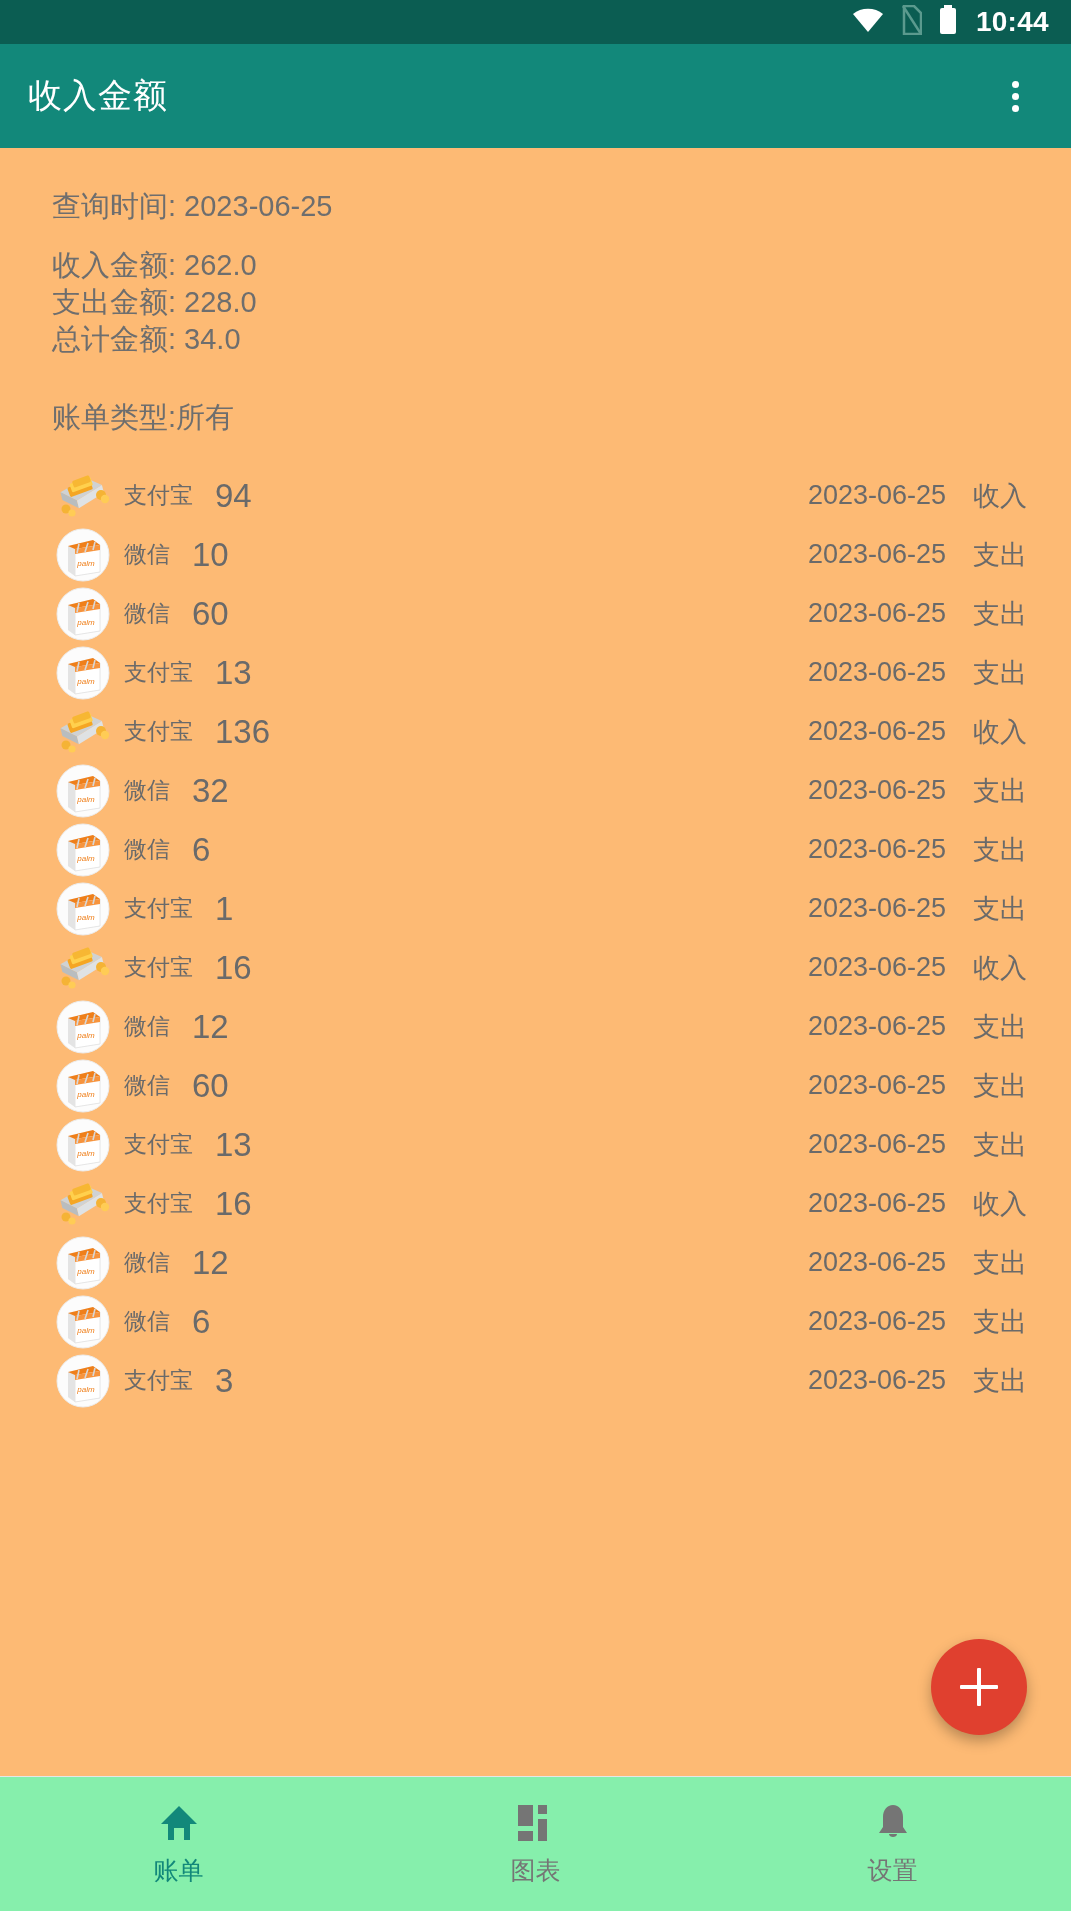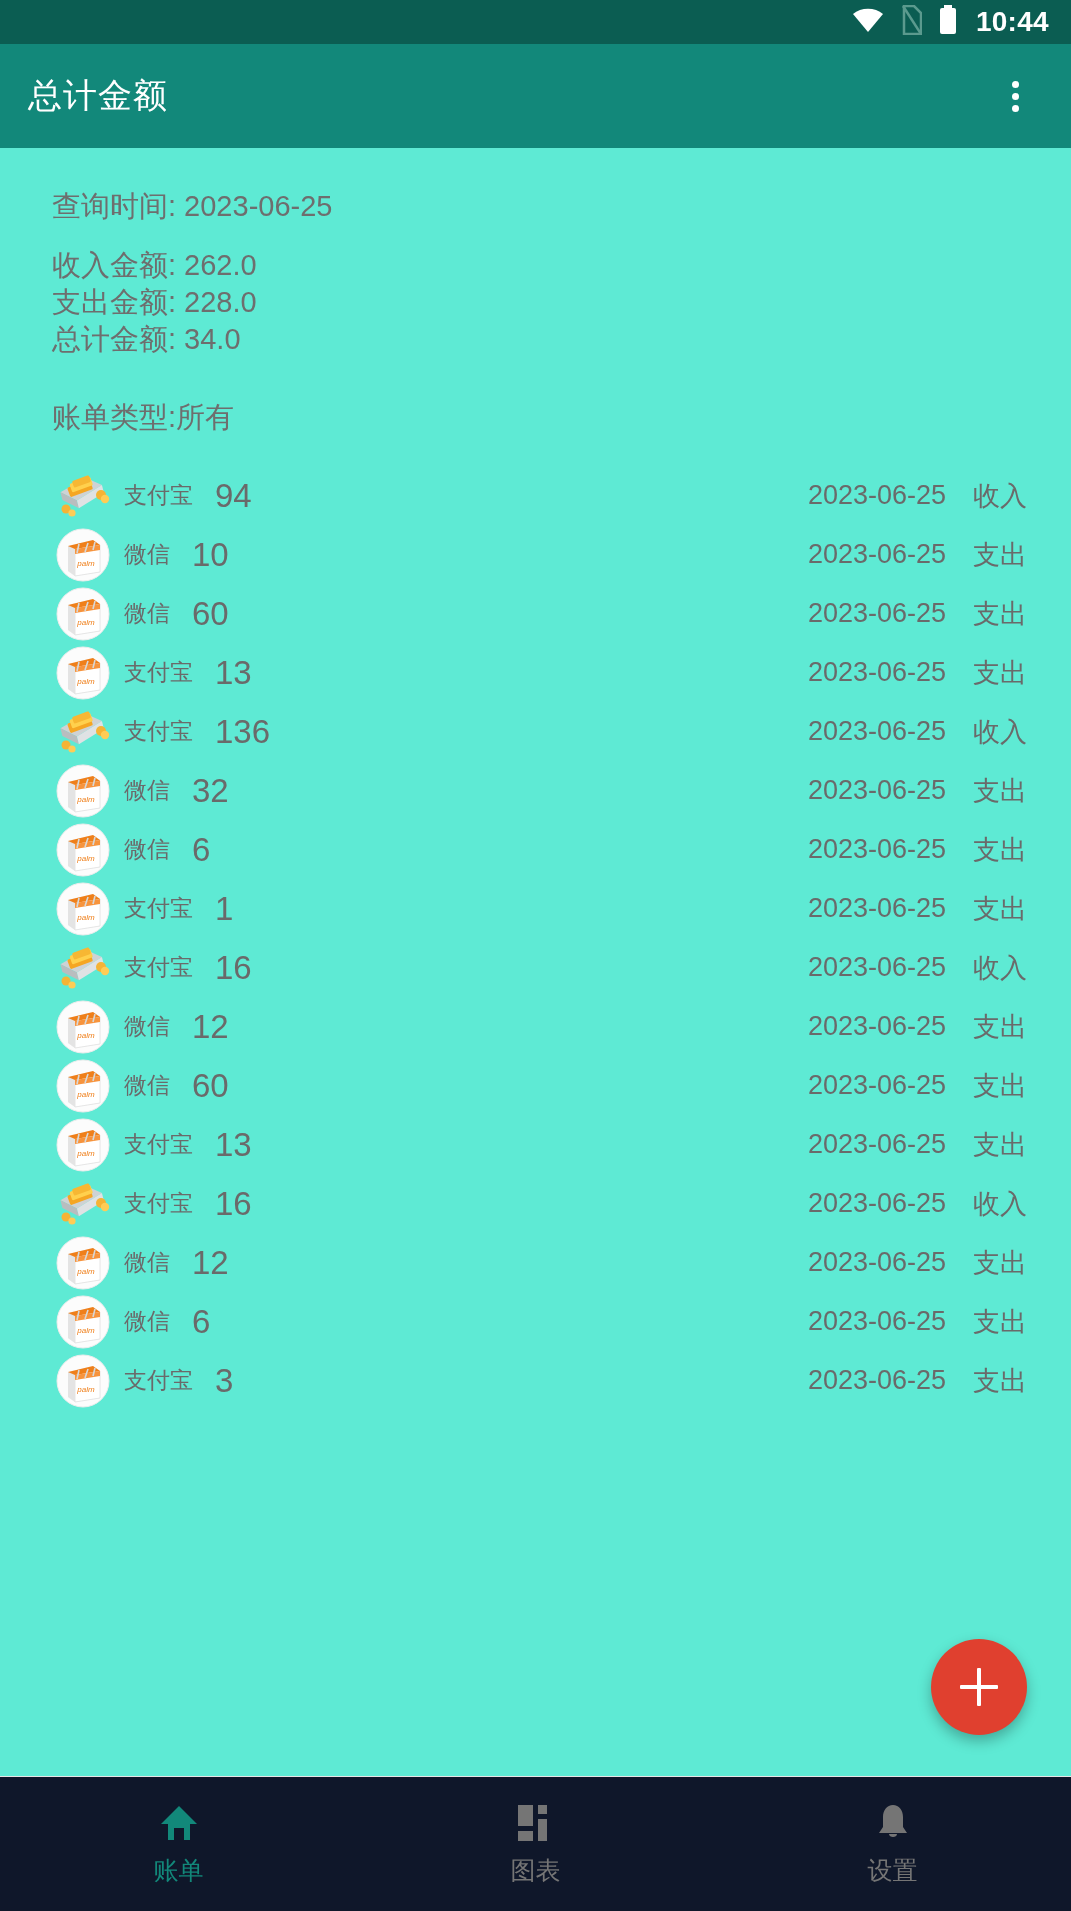--- a/index.html
+++ b/index.html
@@ -75,21 +75,21 @@
     background: #ffffff;
   }
 
   
   .content {
     position: absolute;
     top: 148px;
     left: 0;
     right: 0;
     bottom: 134px;
-    background: #5eead4;
+    background: #fdba74;
     overflow: hidden;
   }
 
   .summary {
     padding: 40px 0 0 52px;
     color: #6e6e6e;
   }
   .summary-line {
     font-size: 29px;
     line-height: 1.28;
@@ -199,21 +199,21 @@
   .fab-plus::after {
     top: 0; bottom: 0; left: 50%;
     width: 4px; margin-left: -2px;
   }
 
   
   .bottom-nav {
     position: absolute;
     left: 0; right: 0; bottom: 0;
     height: 134px;
-    background: #0f172a;
+    background: #86efac;
     border-top: 1px solid #e6e6e6;
     display: flex;
     align-items: center;
   }
   .nav-item {
     flex: 1 1 0;
     display: flex;
     flex-direction: column;
     align-items: center;
     justify-content: center;
@@ -247,21 +247,21 @@
       <svg width="20" height="30" viewBox="0 0 20 30">
         <rect x="6" y="0" width="8" height="3" fill="#ffffff"></rect>
         <rect x="2" y="3" width="16" height="26" rx="2" fill="#ffffff"></rect>
       </svg>
     </span>
     <span class="status-time">10:44</span>
   </div>
 </div>
 
 <div class="app-bar">
-  <div class="app-title">总计金额</div>
+  <div class="app-title">收入金额</div>
   <div class="overflow-btn">
     <i></i>
     <i></i>
     <i></i>
   </div>
 </div>
 
 <div class="content">
 
   <div class="summary">

